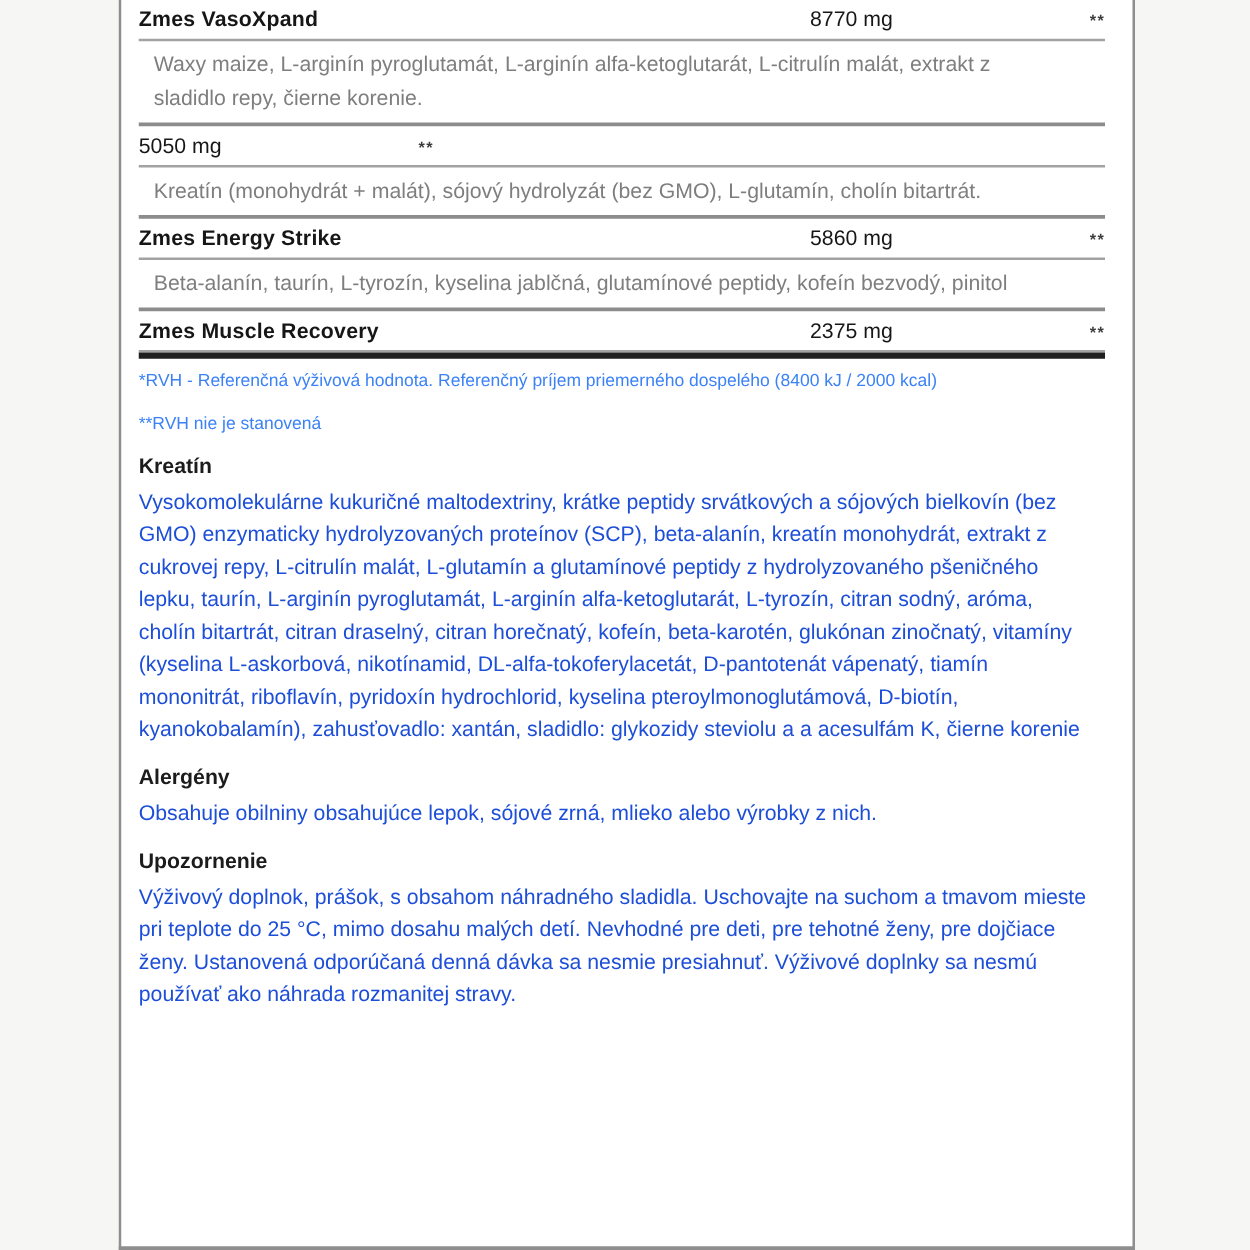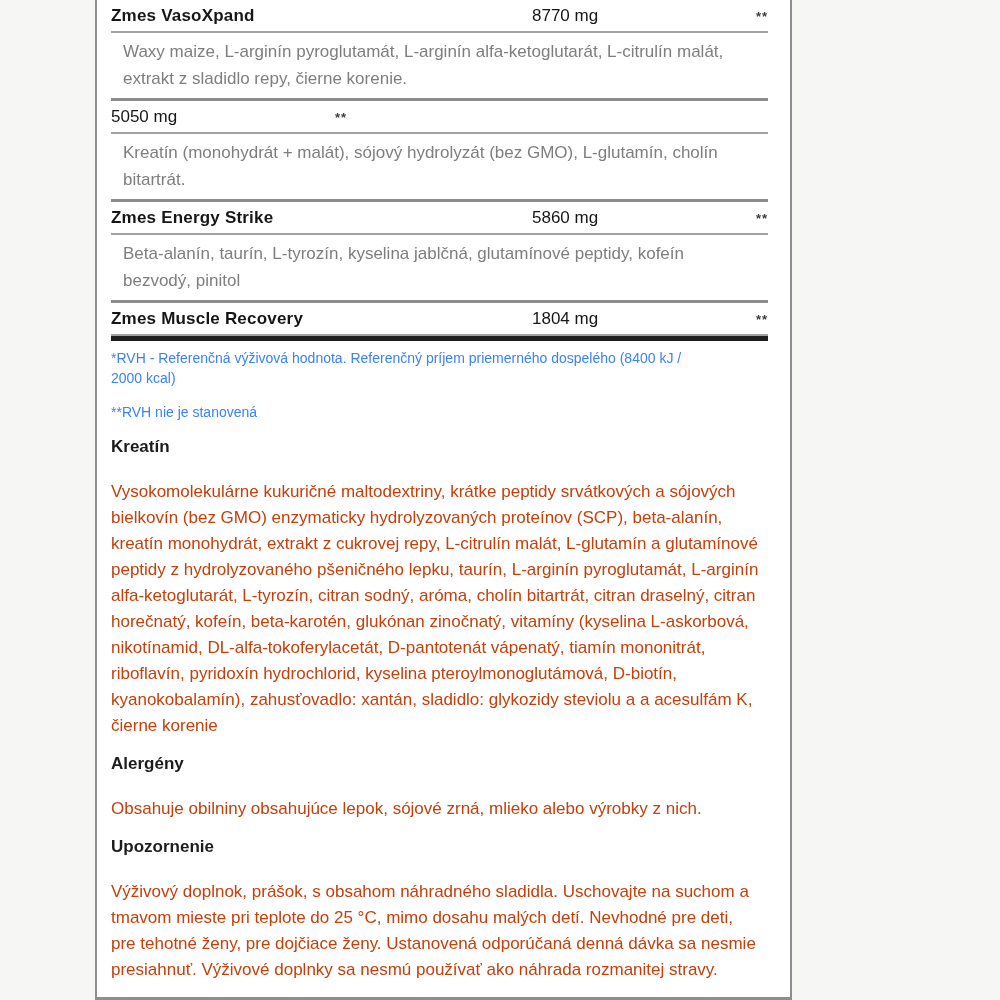--- a/index.html
+++ b/index.html
@@ -5,21 +5,21 @@
   html, body {
     margin: 0; padding: 0;
     width: 1000px; height: 1000px;
     background: #f6f6f4;
     font-family: "Liberation Sans", sans-serif;
     overflow: hidden;
   }
   .label-card {
     position: absolute;
     left: 95px; top: 0;
-    width: 697px; height: 1000px;
+    width: 813px; height: 1000px;
     box-sizing: border-box;
     background: #ffffff;
     border-left: 2px solid #8e8e8e;
     border-right: 2px solid #8e8e8e;
     border-bottom: 3px solid #8e8e8e;
     padding: 0 22px 0 14px;
     overflow: hidden;
   }
   
   .blend-header {
@@ -69,22 +69,22 @@
   
   .section-heading {
     font-size: 17px;
     font-weight: bold;
     color: #1c1c1c;
     margin-top: 15px;
   }
   .section-body {
     font-size: 17px;
     line-height: 26px;
-    color: #c2410c;
-    margin-top: 22px;
+    color: #1d4ed8;
+    margin-top: 6px;
     padding-right: 8px;
   }
 </style>
 </head>
 <body>
 
 <div class="label-card">
 
   <div>
 
@@ -109,21 +109,21 @@
       <span class="blend-name">Zmes Energy Strike</span>
       <span class="blend-amount">5860 mg</span>
       <span class="blend-rvh">**</span>
     </div>
     <hr class="rule-thin">
     <div class="blend-ingredients">Beta-alanín, taurín, L-tyrozín, kyselina jablčná, glutamínové peptidy, kofeín bezvodý, pinitol</div>
     <hr class="rule-mid">
 
     <div class="blend-header">
       <span class="blend-name">Zmes Muscle Recovery</span>
-      <span class="blend-amount">1804 mg</span>
+      <span class="blend-amount">2375 mg</span>
       <span class="blend-rvh">**</span>
     </div>
     <hr class="rule-thin">
     <hr class="rule-heavy">
 
   </div>
 
   <div class="footnote">*RVH - Referenčná výživová hodnota. Referenčný príjem priemerného dospelého (8400 kJ / 2000 kcal)</div>
   <div class="footnote second">**RVH nie je stanovená</div>
 

